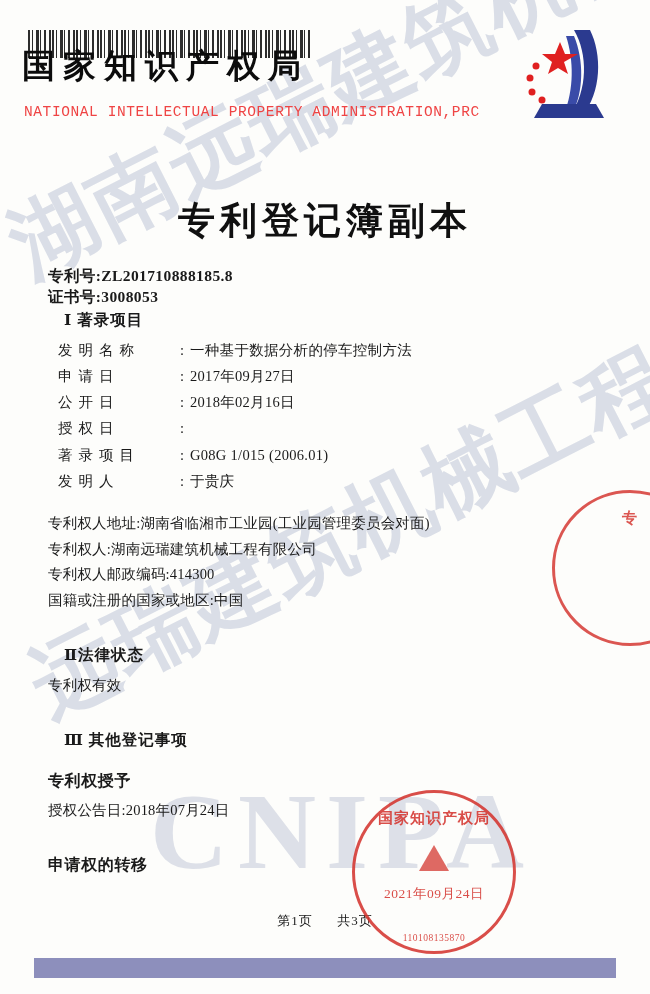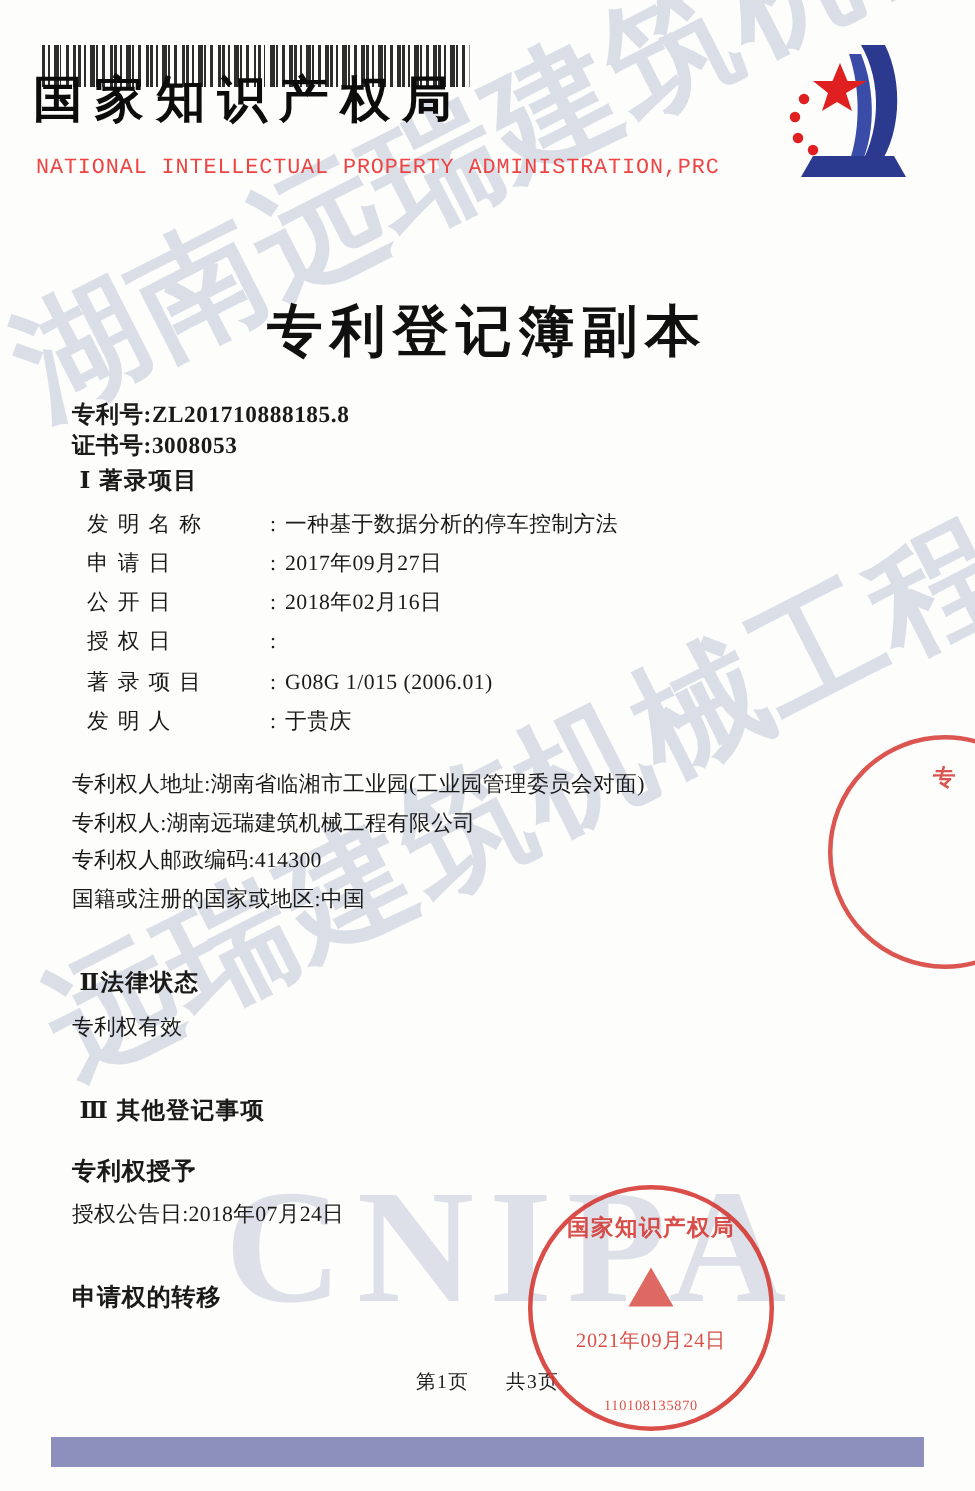--- a/index.html
+++ b/index.html
@@ -152,21 +152,21 @@
     left: 48px;
     right: 40px;
     top: 310px;
     z-index: 4;
     font-size: 14.5px;
   }
   .sec-head {
     font-weight: bold;
     font-size: 15.5px;
     letter-spacing: 1px;
-    margin: 0 0 10px 5px;
+    margin: 0 0 10px 16px;
   }
   .sec-head.ii { margin-top: 0; }
 
   .kv {
     display: flex;
     align-items: baseline;
     margin: 0 0 8px 0;
     line-height: 1.25;
   }
   .kv .k {

